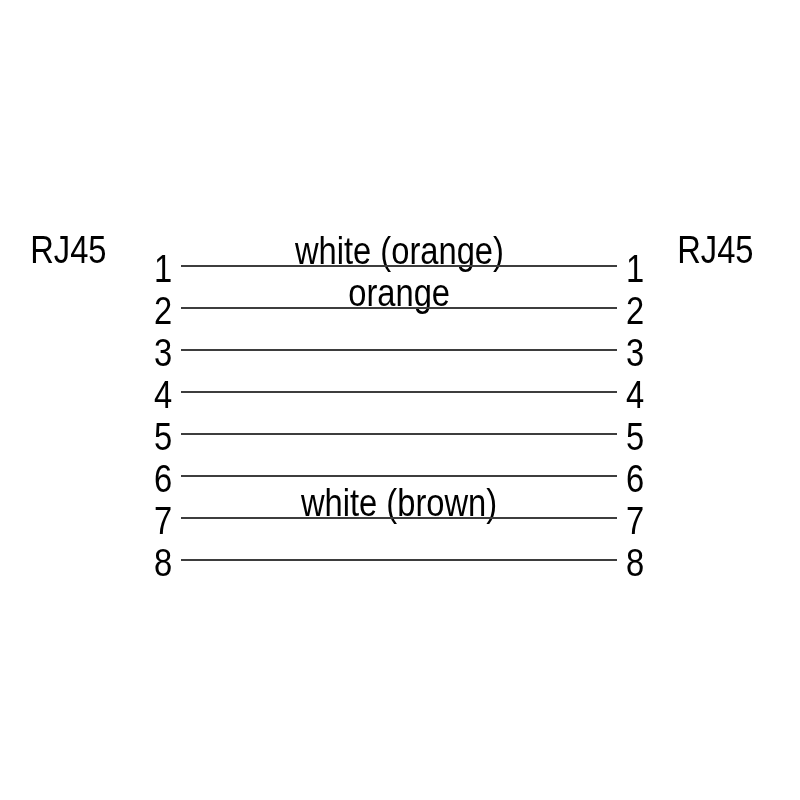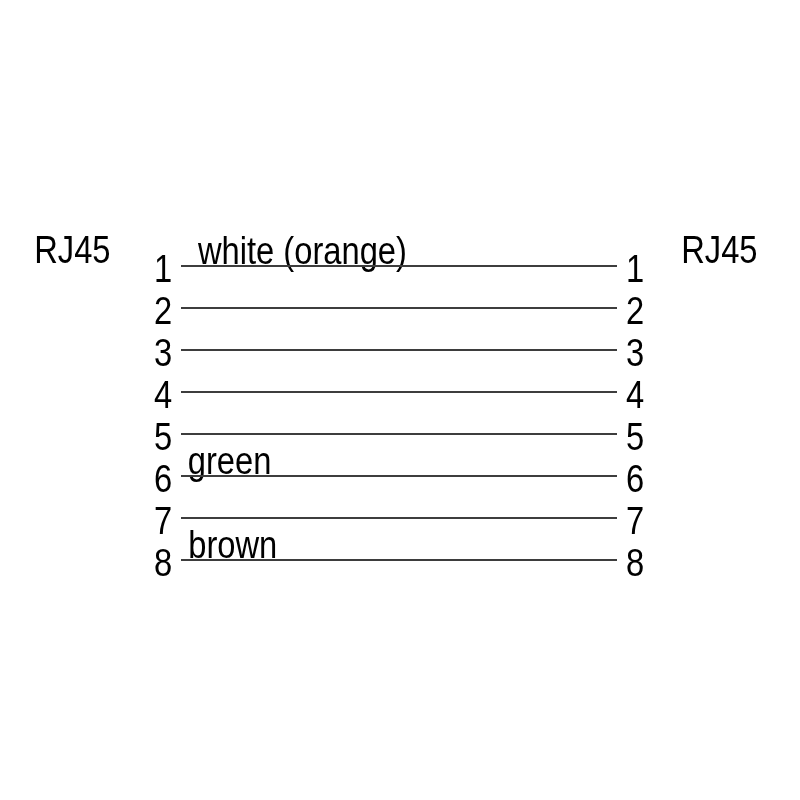--- a/index.html
+++ b/index.html
@@ -20,21 +20,21 @@
     display: inline-block;
     transform: scaleX(0.86);
     white-space: nowrap;
     font-size: 38px;
     line-height: 38px;
     color: #000000;
   }
   .connector-label {
     position: absolute;
     width: 97px;
-    text-align: right;
+    text-align: center;
     top: 231px;
   }
   .connector-label .txt { transform-origin: 50% 50%; }
   #connector-left  { left: 20px; }
   #connector-right { left: 667px; }
 
   .pin-row {
     position: absolute;
     left: 0;
     width: 800px;
@@ -46,20 +46,21 @@
     top: 35px;
     width: 436px;
     height: 2px;
     background: #3d3d3d;
   }
   .wire-label {
     position: absolute;
     left: 181px;
     top: 2px;
     width: 436px;
+    text-align: center;
   }
   .wire-label .txt { transform-origin: 50% 50%; }
   .pin-num {
     position: absolute;
     top: 20px;
     width: 76px;
   }
   .pin-num-left {
     left: 96px;
     text-align: right;
@@ -85,20 +86,21 @@
 
   <div class="pin-row" style="top:230px">
     <span class="pin-num pin-num-left"><span class="txt">1</span></span>
     <div class="wire-label"><span class="txt">white (orange)</span></div>
     <div class="wire-line"></div>
     <span class="pin-num pin-num-right"><span class="txt">1</span></span>
   </div>
 
   <div class="pin-row" style="top:272px">
     <span class="pin-num pin-num-left"><span class="txt">2</span></span>
+    <div class="wire-label"><span class="txt">orange</span></div>
     <div class="wire-line"></div>
     <span class="pin-num pin-num-right"><span class="txt">2</span></span>
   </div>
 
   <div class="pin-row" style="top:314px">
     <span class="pin-num pin-num-left"><span class="txt">3</span></span>
     <div class="wire-line"></div>
     <span class="pin-num pin-num-right"><span class="txt">3</span></span>
   </div>
 
@@ -109,31 +111,30 @@
   </div>
 
   <div class="pin-row" style="top:398px">
     <span class="pin-num pin-num-left"><span class="txt">5</span></span>
     <div class="wire-line"></div>
     <span class="pin-num pin-num-right"><span class="txt">5</span></span>
   </div>
 
   <div class="pin-row" style="top:440px">
     <span class="pin-num pin-num-left"><span class="txt">6</span></span>
-    <div class="wire-label"><span class="txt">green</span></div>
     <div class="wire-line"></div>
     <span class="pin-num pin-num-right"><span class="txt">6</span></span>
   </div>
 
   <div class="pin-row" style="top:482px">
     <span class="pin-num pin-num-left"><span class="txt">7</span></span>
+    <div class="wire-label"><span class="txt">white (brown)</span></div>
     <div class="wire-line"></div>
     <span class="pin-num pin-num-right"><span class="txt">7</span></span>
   </div>
 
   <div class="pin-row" style="top:524px">
     <span class="pin-num pin-num-left"><span class="txt">8</span></span>
-    <div class="wire-label"><span class="txt">brown</span></div>
     <div class="wire-line"></div>
     <span class="pin-num pin-num-right"><span class="txt">8</span></span>
   </div>
 
 </div>
 
 </body></html>

